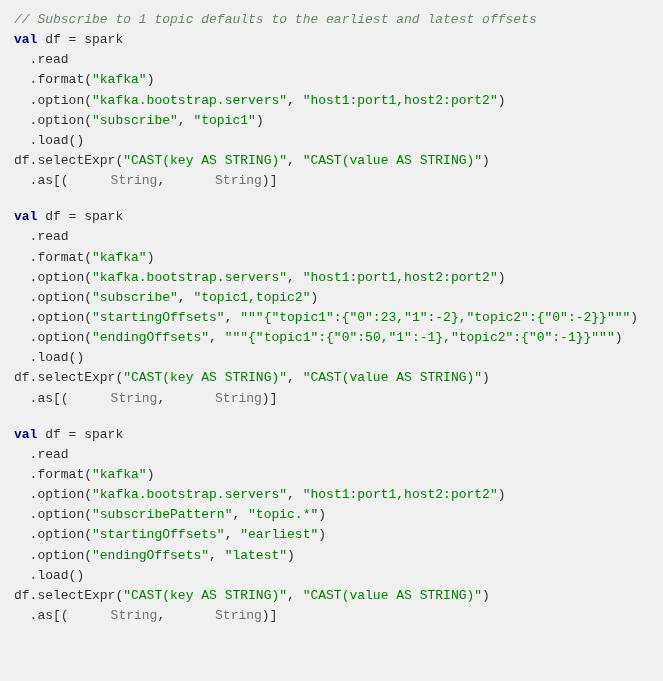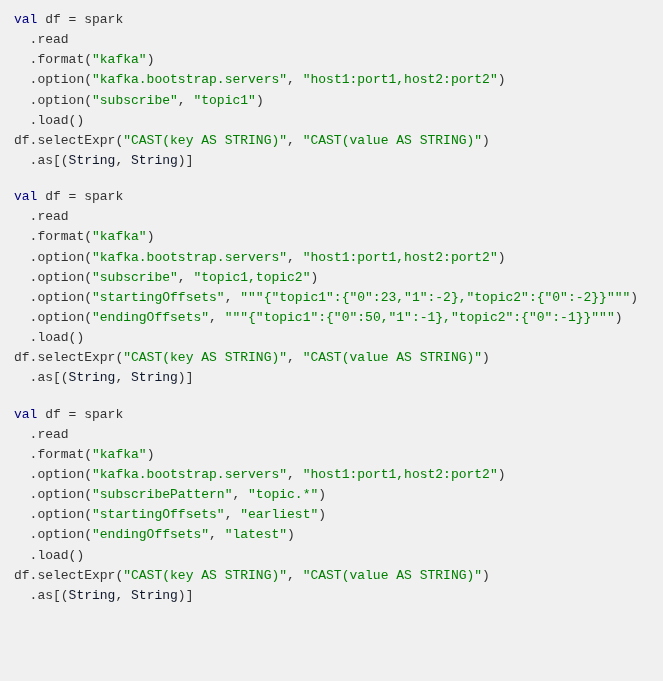--- a/index.html
+++ b/index.html
@@ -35,37 +35,39 @@
       color: #333;
     }
 
     .comment {
       color: #6a8a6a;
       font-style: italic;
     }
 
     .keyword {
       color: #000080;
-      font-weight: normal;
+      font-weight: bold;
     }
 
     .string {
       color: #008000;
     }
 
     .type {
-      color: #0f172a;
+      color: #737373;
+      margin-left: 42px;
     }
   </style>
 </head>
 <body>
 
 <div class="code-container">
 
   <div class="code-block">
+    <span class="line comment">// Subscribe to 1 topic defaults to the earliest and latest offsets</span>
     <span class="line"><span class="keyword">val</span> df = spark</span>
     <span class="line">  .read</span>
     <span class="line">  .format(<span class="string">"kafka"</span>)</span>
     <span class="line">  .option(<span class="string">"kafka.bootstrap.servers"</span>, <span class="string">"host1:port1,host2:port2"</span>)</span>
     <span class="line">  .option(<span class="string">"subscribe"</span>, <span class="string">"topic1"</span>)</span>
     <span class="line">  .load()</span>
     <span class="line">df.selectExpr(<span class="string">"CAST(key AS STRING)"</span>, <span class="string">"CAST(value AS STRING)"</span>)</span>
     <span class="line">  .as[(<span class="type">String</span>, <span class="type">String</span>)]</span>
   </div>
 

